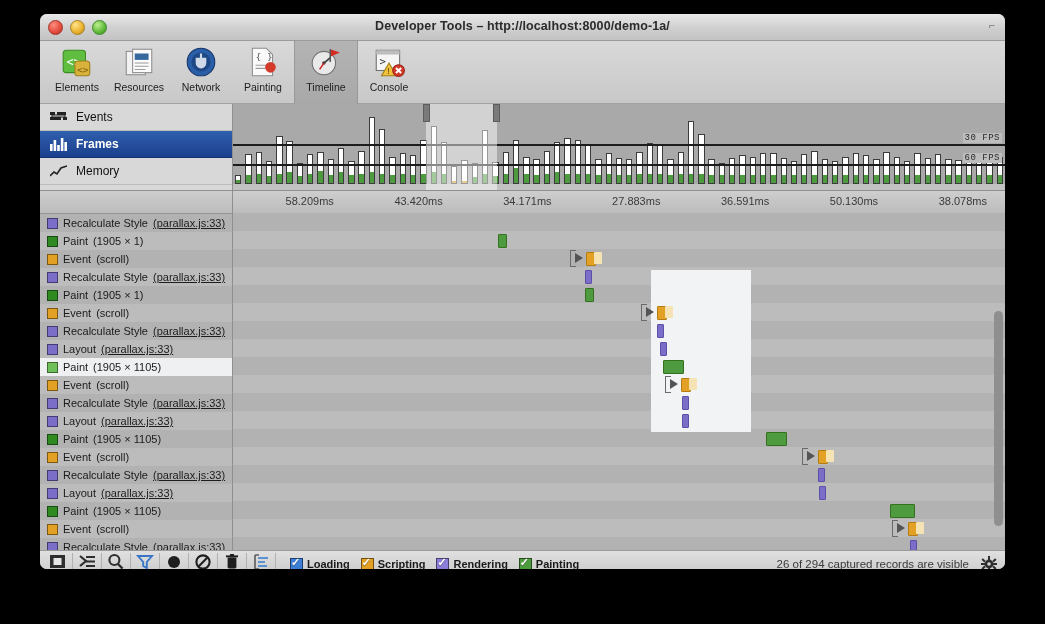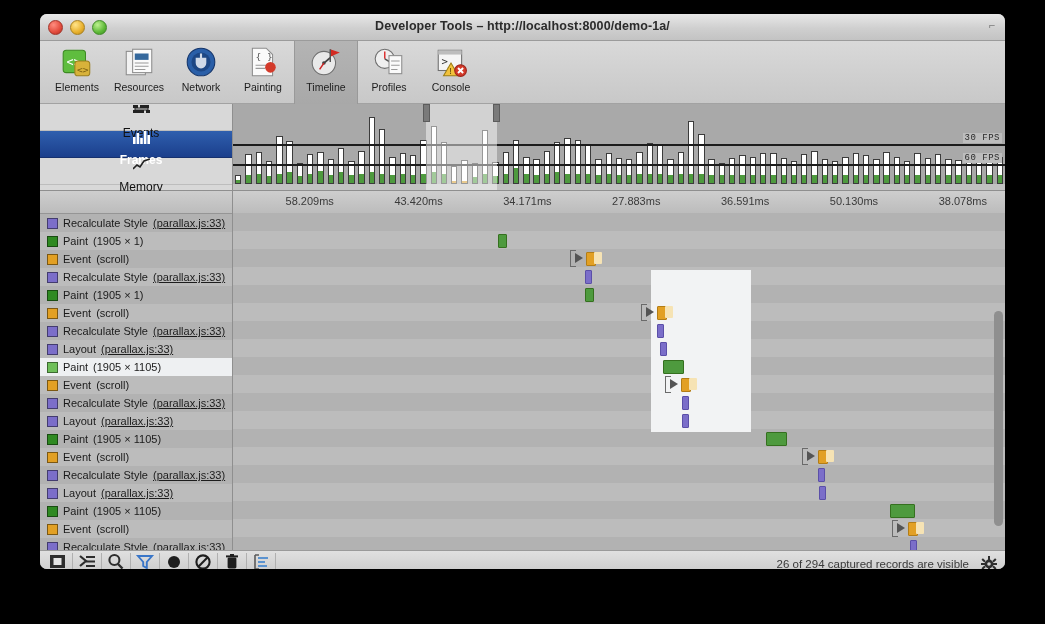--- a/index.html
+++ b/index.html
@@ -36,21 +36,21 @@
           justify-content:flex-start;padding-top:4px;cursor:default;}
   .tbitem.sel{background:linear-gradient(180deg,#b4b4b4,#a8a8a8);
               border-left:1px solid #999;border-right:1px solid #999;}
   .tbico{width:34px;height:34px;position:relative;}
   .tblabel{font-size:10.5px;color:#1d1d1d;margin-top:2px;}
 
   
   .mid{display:flex;height:86px;border-bottom:1px solid #8f8f8f;}
   .sidebar{width:192px;background:#d8d8d8;border-right:1px solid #8f8f8f;}
   .sbrow{height:26px;display:flex;align-items:center;padding-left:10px;gap:9px;
-         border-bottom:1px solid #bdbdbd;font-size:12px;color:#111;flex-direction:column;}
+         border-bottom:1px solid #bdbdbd;font-size:12px;color:#111;}
   .sbrow.sel{background:linear-gradient(180deg,#2f5fae,#1b3f8c);color:#fff;
              font-weight:bold;border-bottom:1px solid #16316e;}
   .sbico{width:17px;height:13px;}
   .overview{flex:1;position:relative;background:#a9a9a9;overflow:hidden;}
   .frames{position:absolute;left:0;right:0;bottom:0;top:0;}
   .fbar{position:absolute;bottom:6px;background:#fff;border:1px solid #3b3b3b;
         box-sizing:border-box;}
   .fgreen{position:absolute;left:0;right:0;bottom:0;background:#4e9a3e;}
   .forange{position:absolute;left:0;right:0;bottom:0;background:#d79b2a;}
   .fpsline{position:absolute;left:0;right:0;height:2px;background:#1c1c1c;}
@@ -176,34 +176,20 @@
       <div class="tbitem sel">
         <div class="tbico"><svg width="34" height="34" viewBox="0 0 32 32">
             <circle cx="14" cy="17" r="11" fill="#e9e9e9" stroke="#6f6f6f"></circle>
             <circle cx="14" cy="17" r="1.7" fill="#444"></circle>
             <line x1="14" y1="17" x2="20" y2="12" stroke="#444" stroke-width="1.6"></line>
             <line x1="14" y1="17" x2="10" y2="23" stroke="#c22" stroke-width="1.4"></line>
             <path d="M20 4l9 3-9 4z" fill="#d32a22"></path>
             <line x1="20" y1="4" x2="20" y2="16" stroke="#555" stroke-width="1.4"></line>
           </svg></div>
         <div class="tblabel">Timeline</div>
-      </div>
-      <div class="tbitem">
-        <div class="tbico"><svg width="34" height="34" viewBox="0 0 32 32">
-            <circle cx="12" cy="13" r="9" fill="#f0f0f0" stroke="#6f6f6f"></circle>
-            <line x1="12" y1="13" x2="12" y2="6" stroke="#d33" stroke-width="1.4"></line>
-            <line x1="12" y1="13" x2="17" y2="16" stroke="#555" stroke-width="1.4"></line>
-            <rect x="16" y="10" width="12" height="17" fill="#fafafa" stroke="#8d8d8d"></rect>
-            <g stroke="#9a9a9a">
-              <line x1="18" y1="15" x2="26" y2="15"></line>
-              <line x1="18" y1="19" x2="26" y2="19"></line>
-              <line x1="18" y1="23" x2="24" y2="23"></line>
-            </g>
-          </svg></div>
-        <div class="tblabel">Profiles</div>
       </div>
       <div class="tbitem">
         <div class="tbico"><svg width="34" height="34" viewBox="0 0 32 32">
             <rect x="4" y="5" width="22" height="19" fill="#f5f5f5" stroke="#6f6f6f"></rect>
             <rect x="4" y="5" width="22" height="4" fill="#bdbdbd"></rect>
             <text x="7" y="19" font-size="10" fill="#333" font-family="monospace">&gt;_</text>
             <path d="M16 17l7 12H9z" fill="#f2c23c" stroke="#9c7d14"></path>
             <text x="14.4" y="27" font-size="9" fill="#5a4708">!</text>
             <circle cx="25" cy="24" r="5.5" fill="#d33a2a" stroke="#9b231a"></circle>
             <path d="M22.6 21.6l4.8 4.8M27.4 21.6l-4.8 4.8" stroke="#fff" stroke-width="1.8"></path>
@@ -718,20 +704,38 @@
               <path d="M4 3v14" stroke="#5b5b5b" stroke-width="1.6" fill="none"></path>
               <path d="M4 3h4M4 17h4" stroke="#5b5b5b" stroke-width="1.6"></path>
               <g fill="#5b93d0">
                 <rect x="7" y="5" width="10" height="2"></rect>
                 <rect x="7" y="9" width="7" height="2"></rect>
                 <rect x="7" y="13" width="9" height="2"></rect>
               </g>
             </svg></span>
         </div>
       </div>
+    <div class="legend" id="legend">
+        <div class="lgitem">
+          <span class="chk" style="background:#3d7fd6"></span>
+          <span>Loading</span>
+        </div>
+        <div class="lgitem">
+          <span class="chk" style="background:#e2a024"></span>
+          <span>Scripting</span>
+        </div>
+        <div class="lgitem">
+          <span class="chk" style="background:#8b7ed8"></span>
+          <span>Rendering</span>
+        </div>
+        <div class="lgitem">
+          <span class="chk" style="background:#4e9a3e"></span>
+          <span>Painting</span>
+        </div>
+      </div>
     <div class="stext">26 of 294 captured records are visible</div>
     <div class="gear">
       <svg width="16" height="16" viewBox="0 0 16 16">
         <circle cx="8" cy="8" r="3.1" fill="none" stroke="#2e2e2e" stroke-width="2.6"></circle>
         <g fill="#2e2e2e">
           <rect x="7" y="0" width="2" height="4"></rect>
             <rect x="7" y="12" width="2" height="4"></rect>
           <rect x="0" y="7" width="4" height="2"></rect>
             <rect x="12" y="7" width="4" height="2"></rect>
           <rect x="1.6" y="2.4" width="2" height="4" transform="rotate(-45 2.6 4.4)"></rect>

